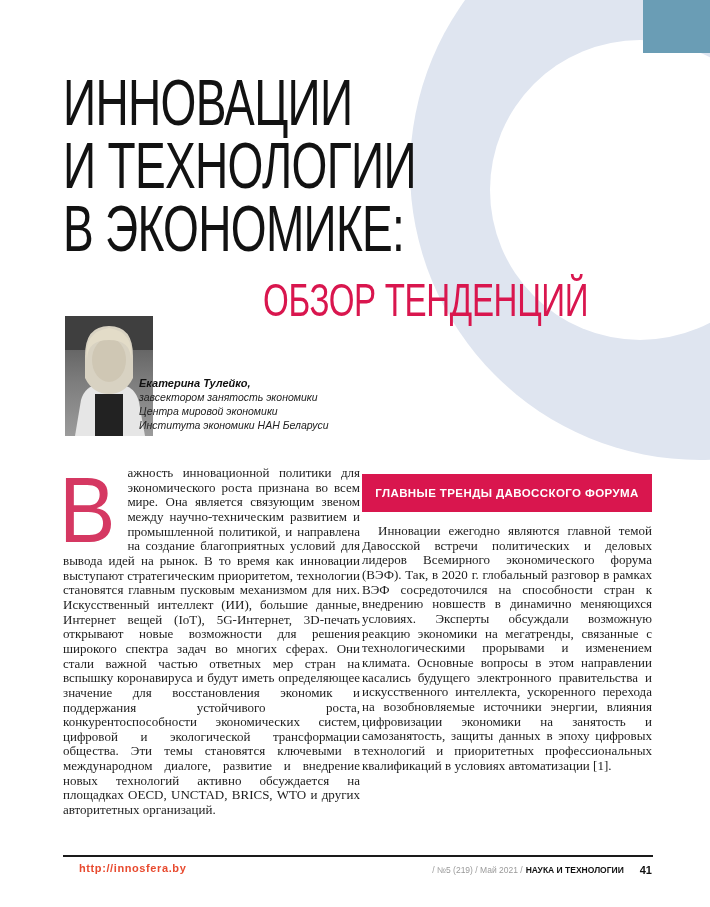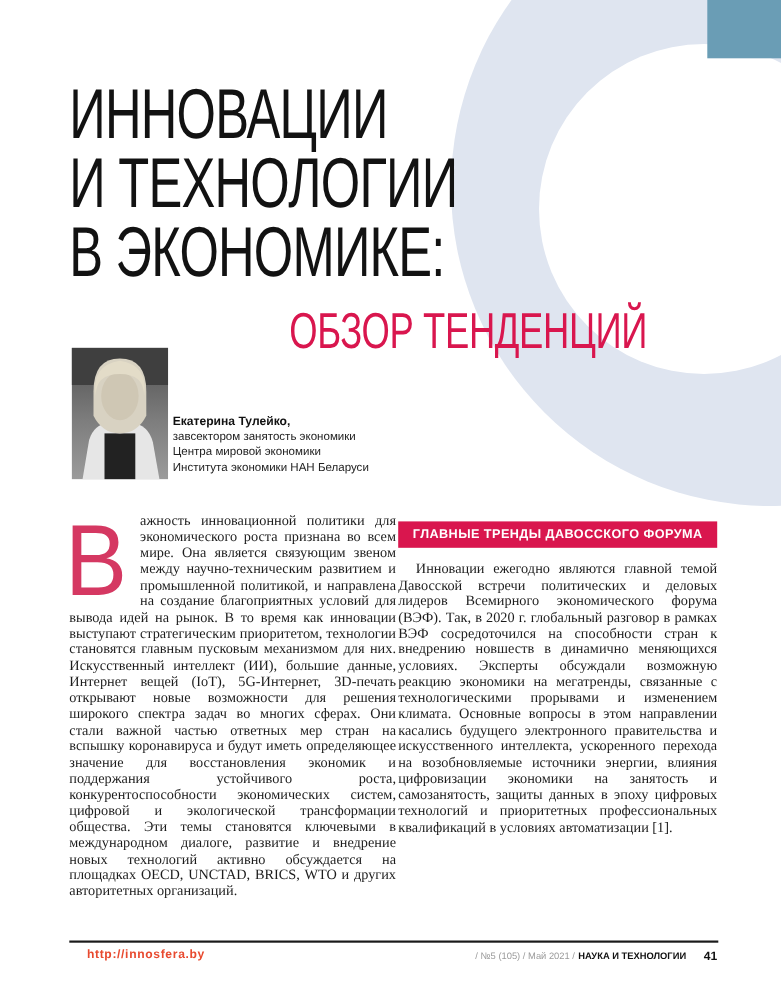--- a/index.html
+++ b/index.html
@@ -15,34 +15,34 @@
 
   
   .title{left:63px;top:72px;z-index:3;font-size:64px;line-height:63px;font-weight:400;
          color:#121212;transform:scaleX(0.72);transform-origin:left top;letter-spacing:-1px;white-space:nowrap;}
   .subtitle{left:263px;top:277px;z-index:3;font-size:46px;line-height:46px;font-weight:400;
             color:var(--accent-crimson);transform:scaleX(0.72);transform-origin:left top;
             letter-spacing:-0.5px;white-space:nowrap;}
 
   
   .author-photo{left:65px;top:316px;width:88px;height:120px;z-index:3;overflow:hidden;}
-  .author-info{left:157px;top:376px;z-index:3;font-size:10.5px;line-height:14px;color:#222;}
+  .author-info{left:139px;top:376px;z-index:3;font-size:10.5px;line-height:14px;color:#222;font-style:italic;}
   .author-name{font-weight:700;font-size:11px;color:#111;}
 
   
   .col{z-index:3;font-family:"Liberation Serif","DejaVu Serif",serif;
        font-size:13px;line-height:14.65px;text-align:justify;color:#1c1c1c;}
   .col-left{left:63px;top:466px;width:297px;}
   .col-right{left:362px;top:466px;width:290px;}
   .dropcap{float:left;font-family:"Liberation Sans",sans-serif;font-weight:400;
            font-size:92px;line-height:82px;color:var(--dropcap-pink);
            margin:3px 7px 0 -4px;transform:scaleX(0.92);transform-origin:left top;}
   .para{margin:0;}
   .para.indent{text-indent:16px;}
-  .banner{margin:8px 0 12px 0;height:24px;background:var(--accent-crimson);
+  .banner{margin:8px 0 12px 0;height:38px;background:var(--accent-crimson);
           color:#ffffff;font-family:"Liberation Sans",sans-serif;font-weight:700;
           font-size:11.5px;letter-spacing:0.4px;display:flex;align-items:center;justify-content:center;
           text-indent:0;}
 
   
   .footer-rule{left:63px;top:855px;width:590px;height:2px;background:#1a1a1a;z-index:3;}
   .footer-url{left:79px;top:862px;z-index:3;font-size:11px;font-weight:700;
               letter-spacing:0.6px;color:var(--footer-red);text-decoration:none;}
   .footer-meta{right:58px;top:863px;z-index:3;font-size:8.5px;color:#9a9a9a;
                display:flex;align-items:baseline;white-space:nowrap;}
@@ -98,16 +98,16 @@
 </div>
 
 <div class="abs col col-right">
   <div class="banner">ГЛАВНЫЕ ТРЕНДЫ ДАВОССКОГО ФОРУМА</div>
   <p class="para indent">Инновации ежегодно являются главной темой Давосской встречи политических и деловых лидеров Всемирного экономического форума (ВЭФ). Так, в 2020 г. глобальный разговор в рамках ВЭФ сосредоточился на способности стран к внедрению новшеств в динамично меняющихся условиях. Эксперты обсуждали возможную реакцию экономики на мегатренды, связанные с технологическими прорывами и изменением климата. Основные вопросы в этом направлении касались будущего электронного правительства и искусственного интеллекта, ускоренного перехода на возобновляемые источники энергии, влияния цифровизации экономики на занятость и самозанятость, защиты данных в эпоху цифровых технологий и приоритетных профессиональных квалификаций в условиях автоматизации [1].</p>
 </div>
 
 <div class="abs footer-rule"></div>
 <a class="abs footer-url" href="#">http://innosfera.by</a>
 <div class="abs footer-meta">
-  <span>/ №5 (105) / Май 2021 /</span>
+  <span>/ №5 (219) / Май 2021 /</span>
   <span class="footer-journal">НАУКА И ТЕХНОЛОГИИ</span>
   <span class="footer-page">41</span>
 </div>
 
 </body></html>

